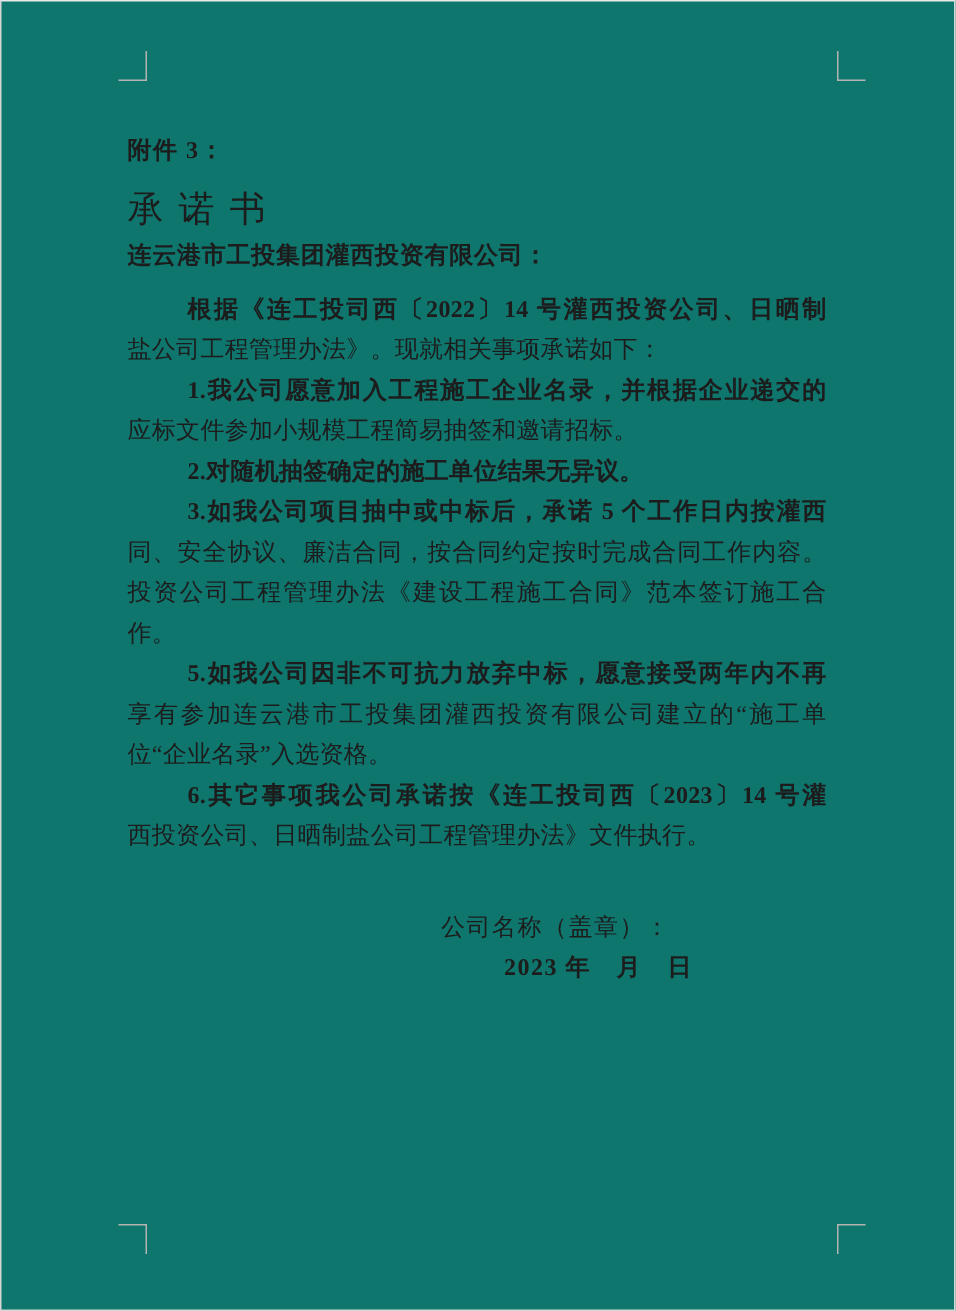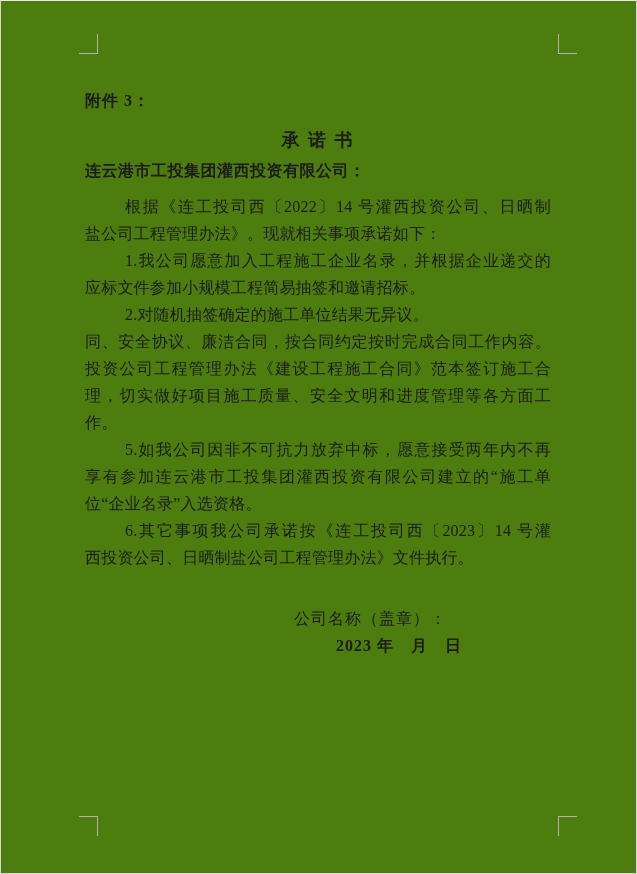--- a/index.html
+++ b/index.html
@@ -9,21 +9,21 @@
     width: 637px;
     height: 874px;
     position: relative;
     overflow: hidden;
   }
   .page {
     position: absolute;
     left: 0; top: 0;
     width: 637px;
     height: 874px;
-    background: #4d7c0f;
+    background: #0f766e;
     border: 1px solid #d6d6d6;
     border-top-color: #e9e9e9;
   }
   
   .crop {
     position: absolute;
     width: 19px;
     height: 20px;
   }
   .crop.tl { left: 78px; top: 33px;  border-right: 1px solid #b3b3b3; border-bottom: 1px solid #b3b3b3; }
@@ -39,23 +39,23 @@
     color: #1c1c1c;
     font-size: 16px;
   }
   .attachment {
     font-weight: bold;
     font-size: 16px;
     line-height: 24px;
     letter-spacing: 1px;
   }
   .title {
-    text-align: center;
-    font-weight: bold;
-    font-size: 18px;
+    text-align: left;
+    font-weight: normal;
+    font-size: 24px;
     line-height: 34px;
     margin-top: 10px;
     letter-spacing: 2px;
   }
   .salutation {
     font-weight: bold;
     font-size: 16px;
     line-height: 27.5px;
     letter-spacing: 0.5px;
   }
@@ -64,21 +64,21 @@
     font-size: 16px;
     line-height: 27px;
     white-space: normal;
     letter-spacing: 0.2px;
   }
   .pline.fill {
     text-align: justify;
     text-align-last: justify;
     text-justify: inter-character;
   }
-  .pline.indent { text-indent: 40px; }
+  .pline.indent { text-indent: 40px; font-weight: bold; }
   .signature {
     margin-top: 34px;
     line-height: 27px;
     font-size: 16px;
     padding-left: 209px;
     letter-spacing: 1px;
   }
   .dateline {
     line-height: 27px;
     font-size: 16px;
@@ -101,23 +101,23 @@
     <div class="attachment">附件 3：</div>
     <div class="title">承 诺 书</div>
     <div class="salutation">连云港市工投集团灌西投资有限公司：</div>
 
     <div class="paragraphs" id="paragraphs">
         <div class="pline fill indent">根据《连工投司西〔2022〕14 号灌西投资公司、日晒制</div>
         <div class="pline">盐公司工程管理办法》。现就相关事项承诺如下：</div>
         <div class="pline fill indent">1.我公司愿意加入工程施工企业名录，并根据企业递交的</div>
         <div class="pline">应标文件参加小规模工程简易抽签和邀请招标。</div>
         <div class="pline indent">2.对随机抽签确定的施工单位结果无异议。</div>
+        <div class="pline fill indent">3.如我公司项目抽中或中标后，承诺 5 个工作日内按灌西</div>
         <div class="pline fill">同、安全协议、廉洁合同，按合同约定按时完成合同工作内容。</div>
         <div class="pline fill">投资公司工程管理办法《建设工程施工合同》范本签订施工合</div>
-        <div class="pline fill">理，切实做好项目施工质量、安全文明和进度管理等各方面工</div>
         <div class="pline">作。</div>
         <div class="pline fill indent">5.如我公司因非不可抗力放弃中标，愿意接受两年内不再</div>
         <div class="pline fill">享有参加连云港市工投集团灌西投资有限公司建立的“施工单</div>
         <div class="pline">位“企业名录”入选资格。</div>
         <div class="pline fill indent">6.其它事项我公司承诺按《连工投司西〔2023〕14 号灌</div>
         <div class="pline">西投资公司、日晒制盐公司工程管理办法》文件执行。</div>
       </div>
 
     <div class="signature">公司名称（盖章）：</div>
     <div class="dateline">2023 年　月　日</div>

